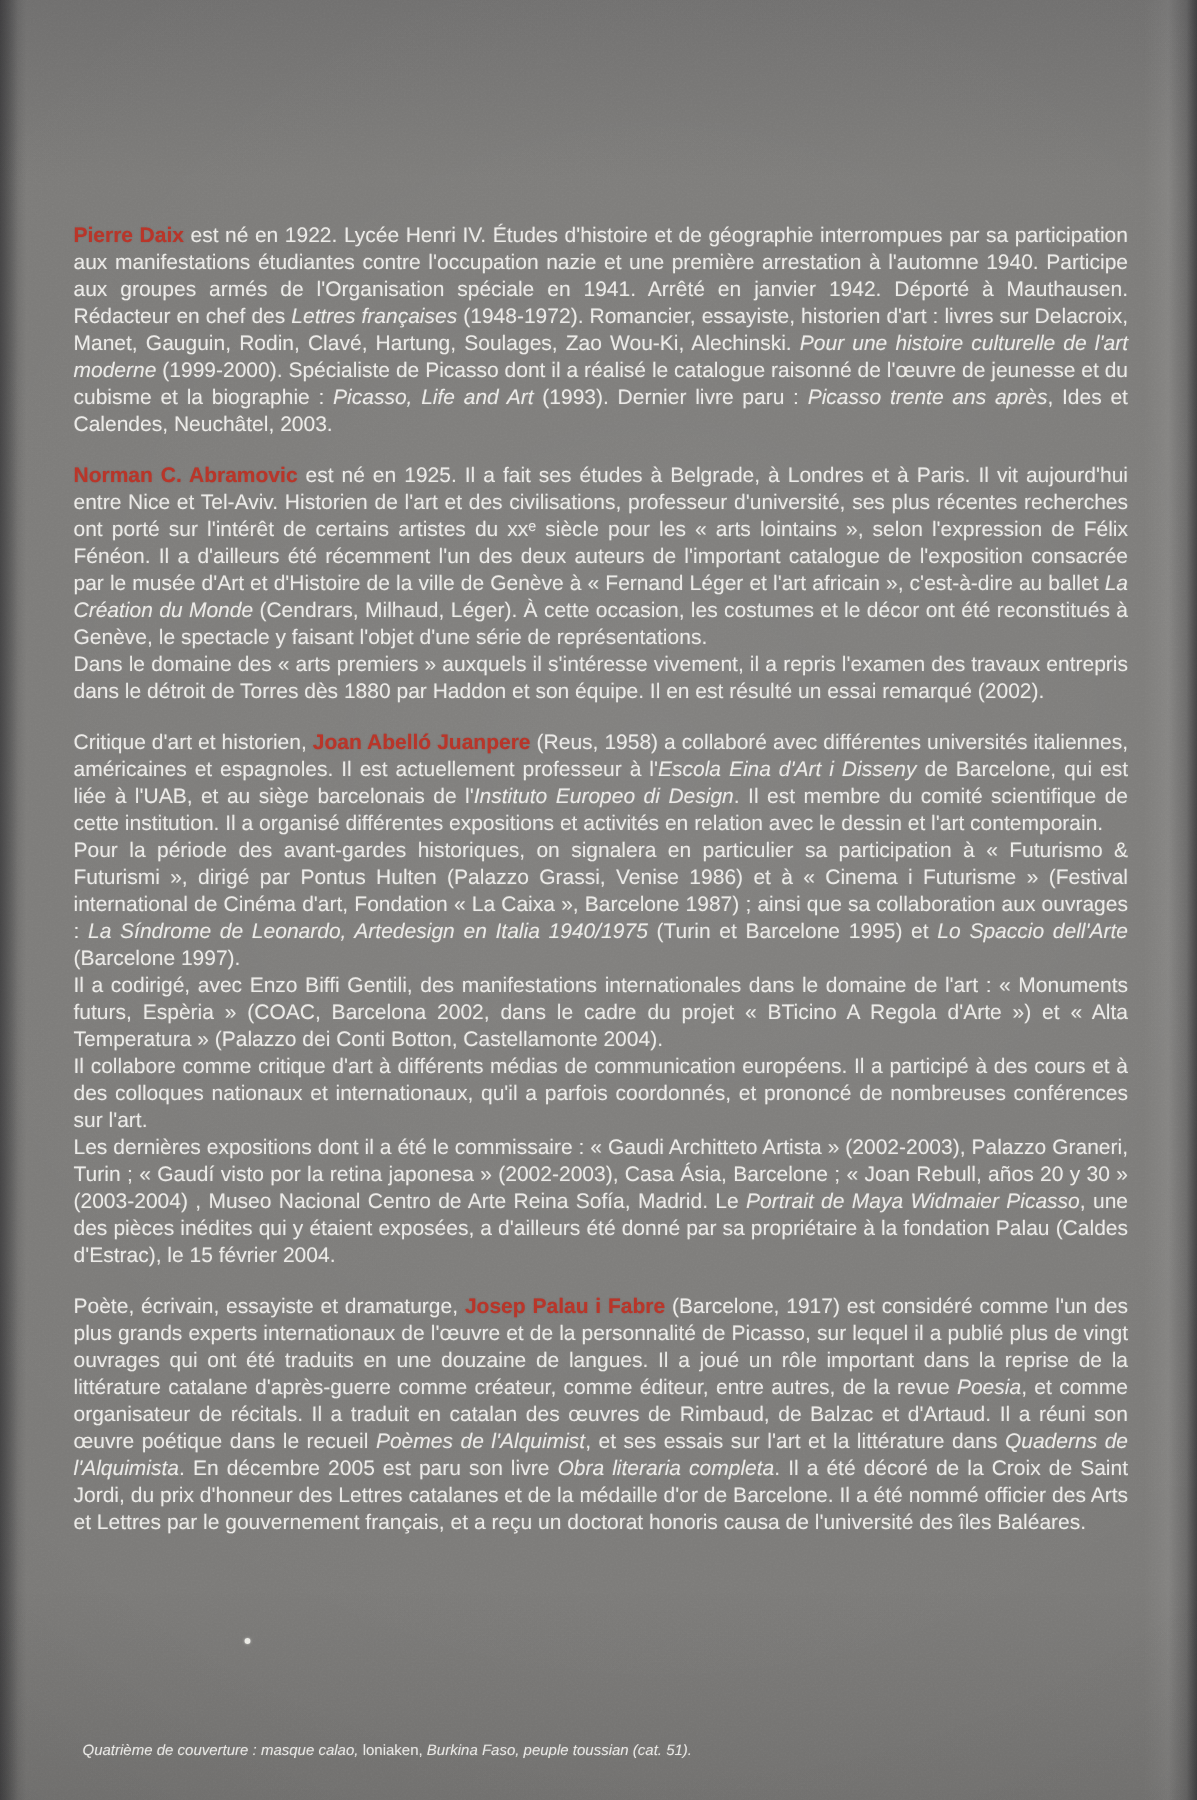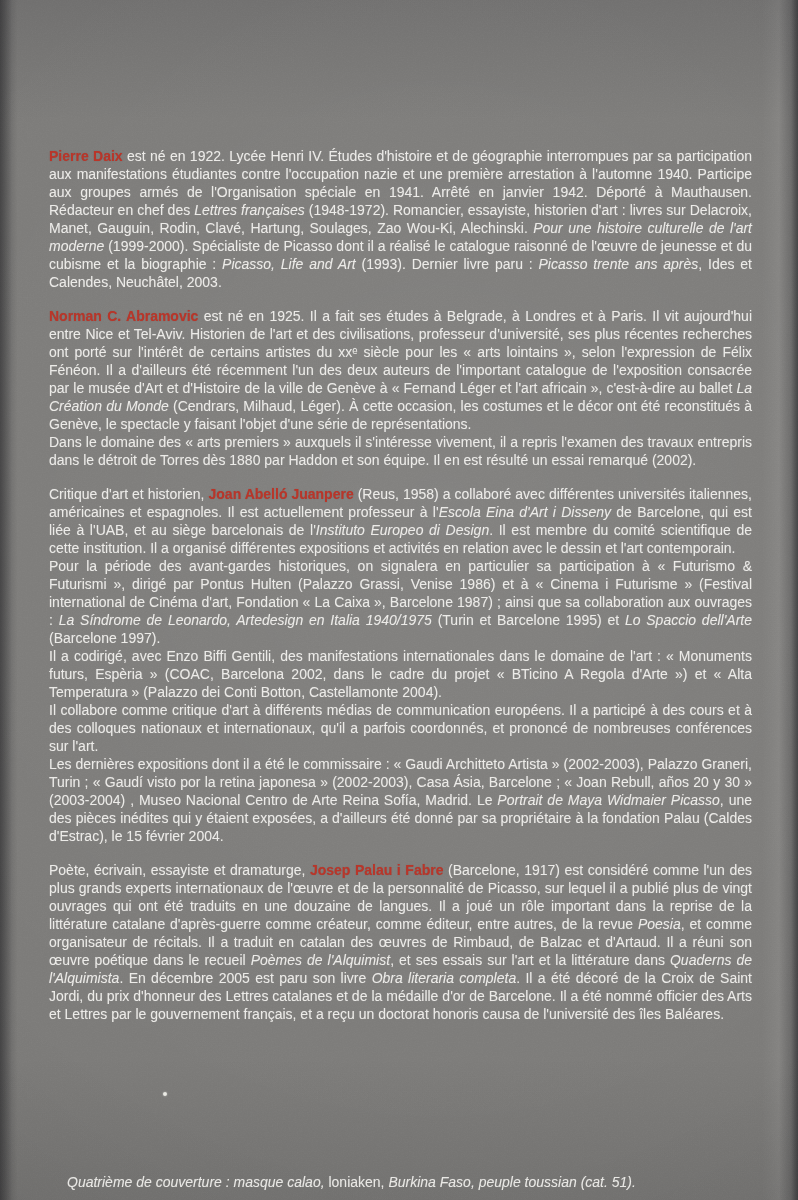--- a/index.html
+++ b/index.html
@@ -37,22 +37,22 @@
     font-size: 41px; letter-spacing: 0.5px;
     color: var(--blue, #135ced);
     white-space: nowrap;
   }
   .dust {
     position: absolute; left: 163px; top: 1092px; width: 4px; height: 4px;
     border-radius: 50%; background: rgba(247,247,242,0.9);
     box-shadow: 0 0 2px rgba(247,247,242,0.55);
   }
   .caption {
-    position: absolute; left: 55px; top: 1162px; margin: 12px;
-    font-size: 14px; color: #e9e8e5;
+    position: absolute; left: 55px; top: 1162px; margin: 0;
+    font-size: 10px; color: #e9e8e5;
     text-shadow: 0 0 1px rgba(233,232,229,0.28);
     white-space: nowrap;
   }
   .caption .seg-i { font-style: italic; }
 
   .edge-right-shadow { position: absolute; top: 0; right: 0; width: 7px; height: 1200px;
     background: linear-gradient(90deg, rgba(0,0,0,0) 0%, rgba(22,22,26,0.35) 100%); }
   .edge-left-shadow { position: absolute; top: 0; left: 0; width: 12px; height: 1200px;
     background: linear-gradient(90deg, rgba(15,15,18,0.30) 0%, rgba(0,0,0,0) 100%); }
 </style>

